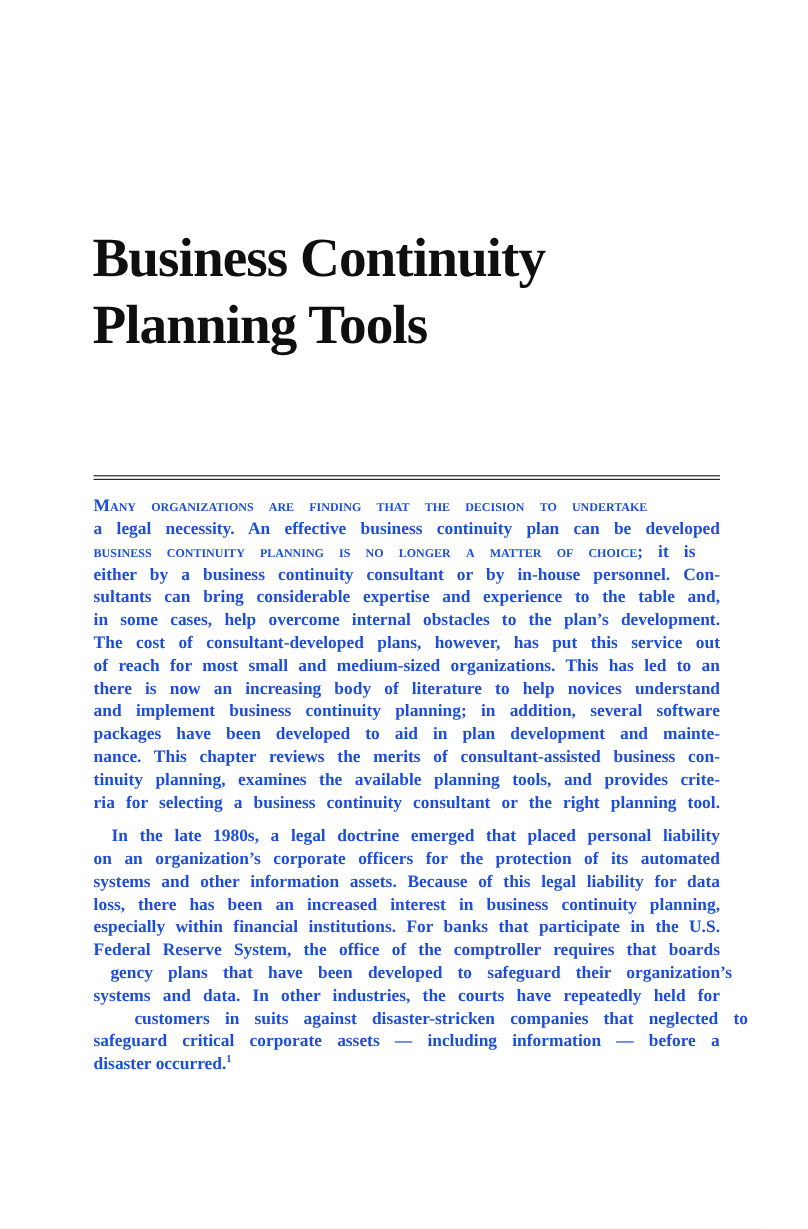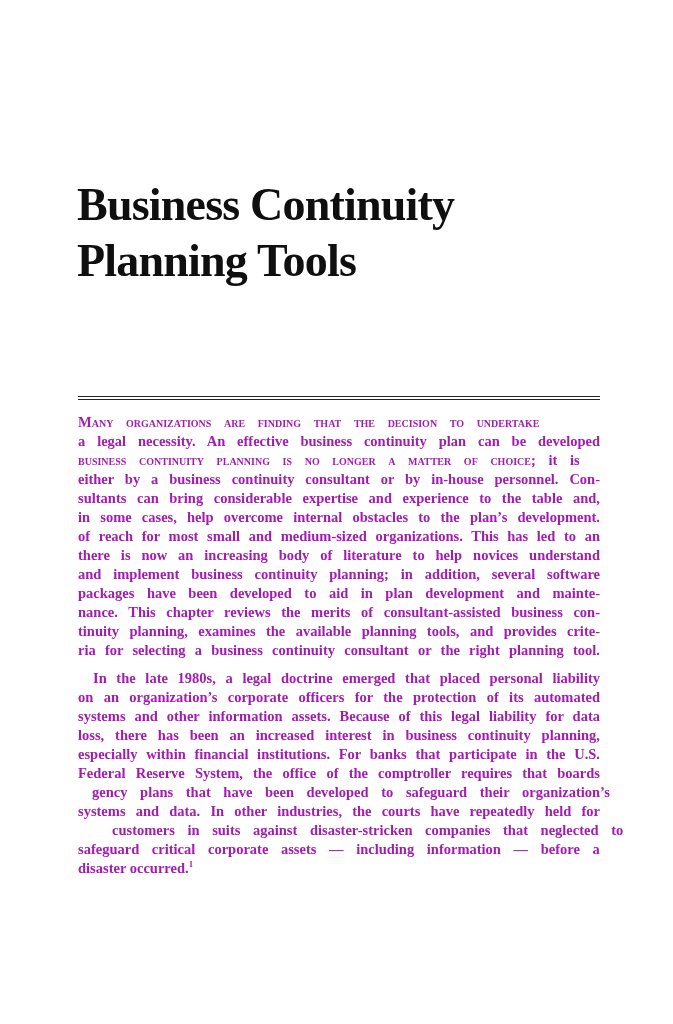--- a/index.html
+++ b/index.html
@@ -1,31 +1,31 @@
 <!DOCTYPE html>
 <html><head>
 <meta charset="utf-8">
 <style>
   html,body{margin:0;padding:0;background:#e9e9e9;}
   .page{
     position:relative;width:673px;height:1024px;background:#ffffff;
     font-family:"Liberation Serif",serif;color:#161616;overflow:hidden;margin:0 auto;
   }
   .title{
-    position:absolute;left:77px;top:146px;width:560px;
+    position:absolute;left:77px;top:156px;width:560px;
     font-size:46px;line-height:56px;font-weight:700;letter-spacing:-0.8px;color:#0f0f0f;
   }
   .title-line{display:block;}
   .double-rule{
     position:absolute;left:78px;top:396px;width:522px;height:2px;
     border-top:1.5px solid #262626;border-bottom:1.5px solid #262626;
   }
   .body-text{
     position:absolute;left:78px;top:413px;width:522px;
-    font-size:14.5px;line-height:19px;font-weight:700;color:#a21caf;
+    font-size:14.5px;line-height:19px;font-weight:700;color:#1d4ed8;
   }
   .paragraph + .paragraph{margin-top:9px;}
   .line{white-space:nowrap;height:19px;}
   .line.first-indent{padding-left:15px;}
   .sc{font-variant:small-caps;}
   .sup{vertical-align:super;font-size:60%;line-height:0;}
 </style>
 </head>
 <body>
 
@@ -39,20 +39,21 @@
   <div class="double-rule"></div>
 
   <div class="body-text">
       <div class="paragraph">
         <div class="line just"><span class="ln" style="word-spacing: 9px;"><span class="sc">Many organizations are finding that the decision to undertake</span></span></div>
         <div class="line just"><span class="ln" style="word-spacing: 8.25469px;"><span class="seg">a legal necessity. An effective business continuity plan can be developed</span></span></div>
         <div class="line just"><span class="ln" style="word-spacing: 9px;"><span class="sc">business continuity planning is no longer a matter of choice;</span><span class="seg"> it is</span></span></div>
         <div class="line just"><span class="ln" style="word-spacing: 7.25469px;"><span class="seg">either by a business continuity consultant or by in-house personnel. Con-</span></span></div>
         <div class="line just"><span class="ln" style="word-spacing: 6.96875px;"><span class="seg">sultants can bring considerable expertise and experience to the table and,</span></span></div>
         <div class="line just"><span class="ln" style="word-spacing: 6.52813px;"><span class="seg">in some cases, help overcome internal obstacles to the plan’s development.</span></span></div>
+        <div class="line just"><span class="ln" style="word-spacing: 7.54219px;"><span class="seg">The cost of consultant-developed plans, however, has put this service out</span></span></div>
         <div class="line just"><span class="ln" style="word-spacing: 4.9987px;"><span class="seg">of reach for most small and medium-sized organizations. This has led to an</span></span></div>
         <div class="line just"><span class="ln" style="word-spacing: 7.28409px;"><span class="seg">there is now an increasing body of literature to help novices understand</span></span></div>
         <div class="line just"><span class="ln" style="word-spacing: 8.23047px;"><span class="seg">and implement business continuity planning; in addition, several software</span></span></div>
         <div class="line just"><span class="ln" style="word-spacing: 8.85781px;"><span class="seg">packages have been developed to aid in plan development and mainte-</span></span></div>
         <div class="line just"><span class="ln" style="word-spacing: 6.97917px;"><span class="seg">nance. This chapter reviews the merits of consultant-assisted business con-</span></span></div>
         <div class="line just"><span class="ln" style="word-spacing: 6.77951px;"><span class="seg">tinuity planning, examines the available planning tools, and provides crite-</span></span></div>
         <div class="line just"><span class="ln" style="word-spacing: 5.60938px;"><span class="seg">ria for selecting a business continuity consultant or the right planning tool.</span></span></div>
       </div>
       <div class="paragraph">
         <div class="line first-indent just"><span class="ln" style="word-spacing: 6.03551px;"><span class="seg">In the late 1980s, a legal doctrine emerged that placed personal liability</span></span></div>

